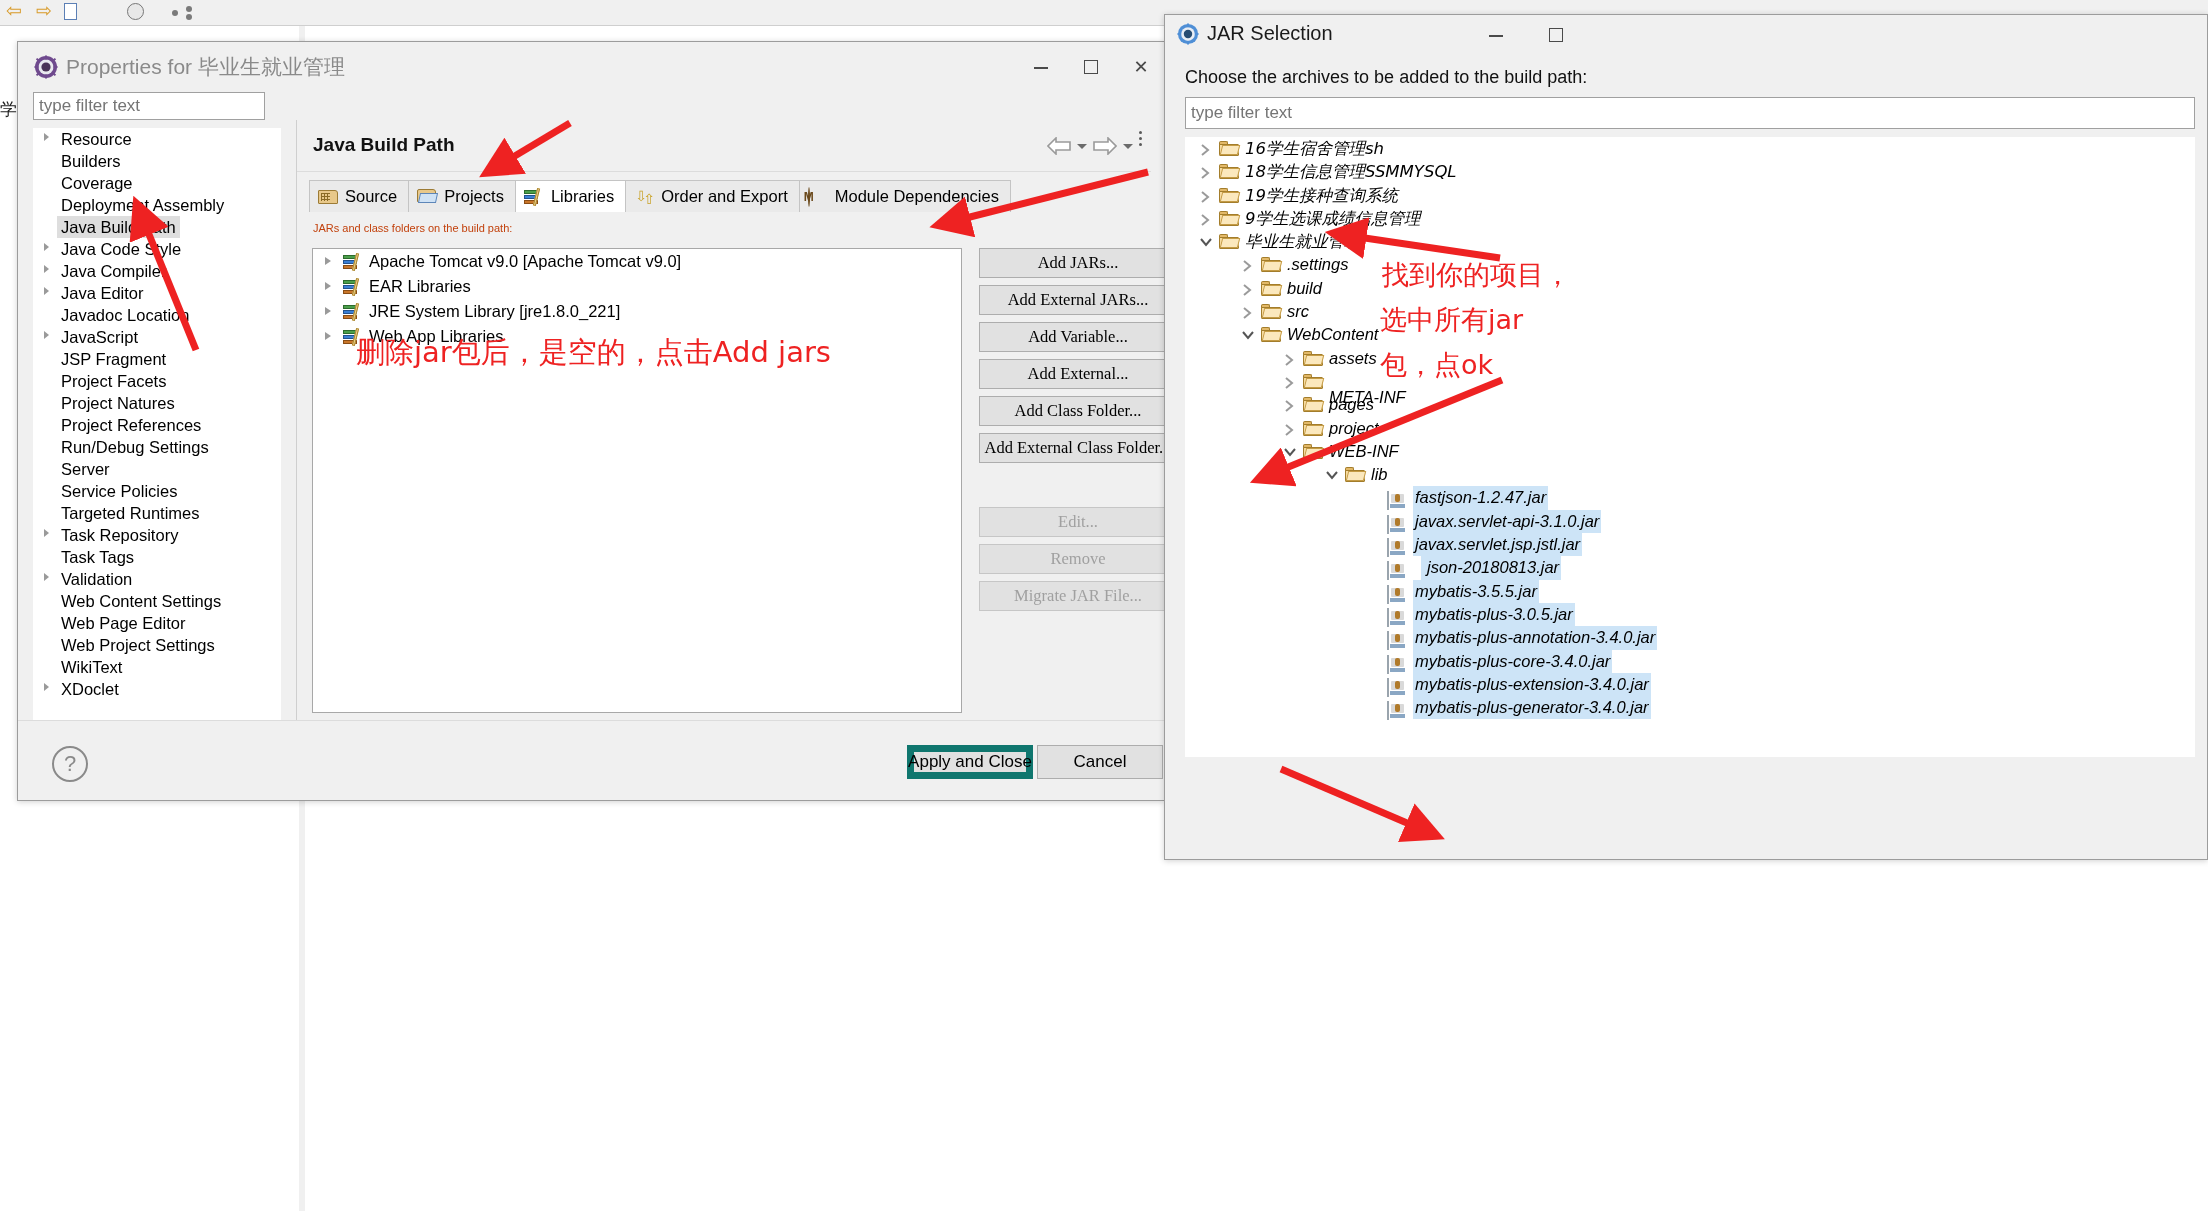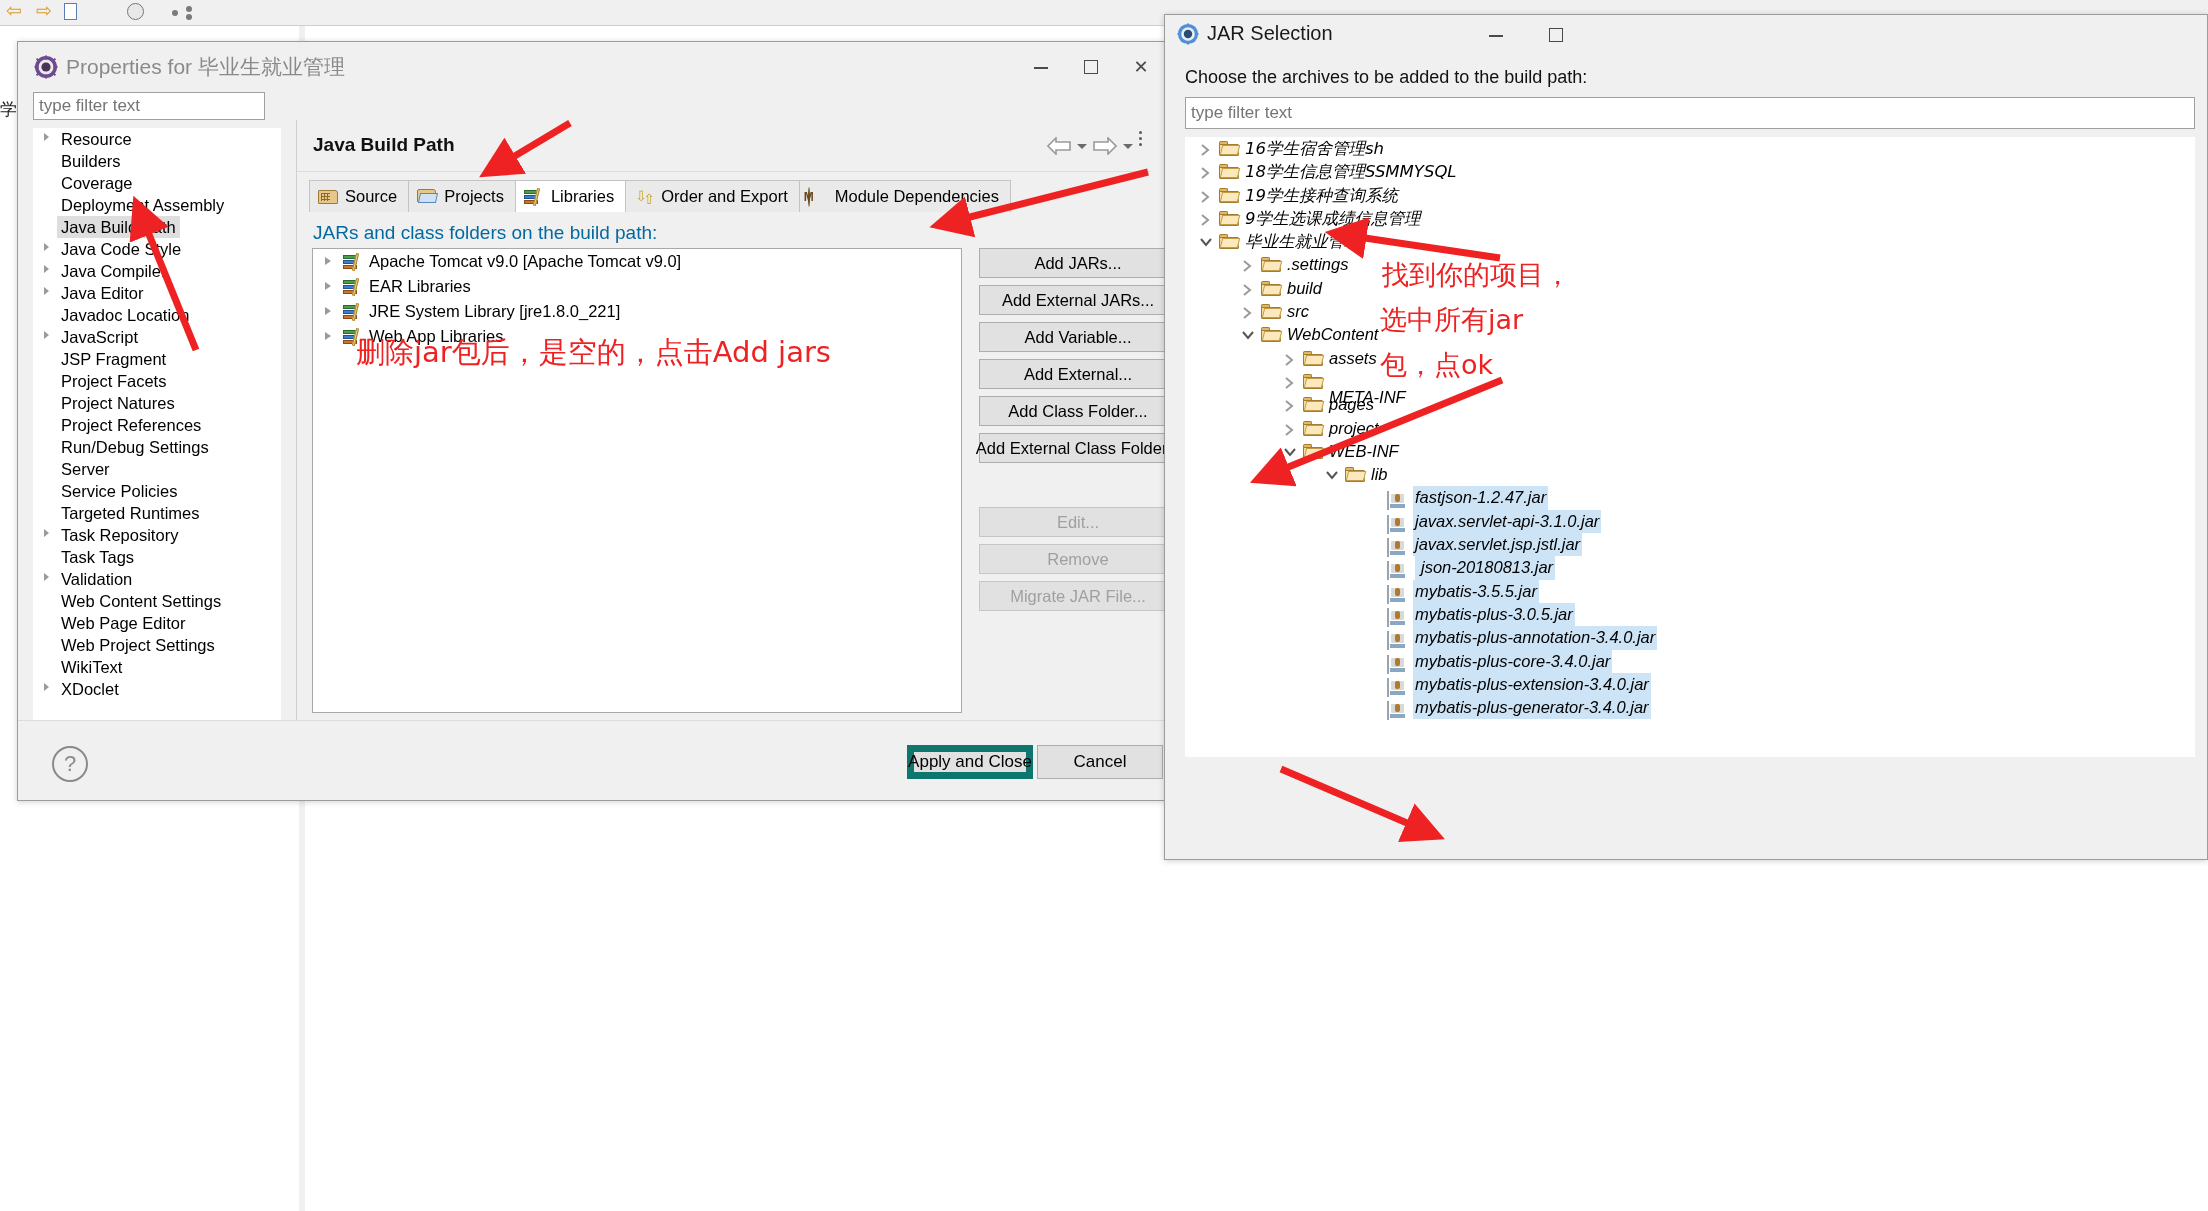--- a/index.html
+++ b/index.html
@@ -126,40 +126,40 @@
   .ico-libs .b3 { position:absolute;left:0;top:12px;width:14px;height:4px;background:#c9762a;border:1px solid #8a4d14; }
   .ico-libs .pen { position:absolute;left:11px;top:0px;width:3px;height:18px;background:#f0d08a;border:1px solid #a8852f;transform:rotate(14deg); }
 
   .ico-order { width:21px;height:18px; position:relative; }
   .ico-order .d { position:absolute;left:1px;top:1px;color:#c9a227;font-size:14px;line-height:14px; }
   .ico-order .u { position:absolute;left:9px;top:4px;color:#c9a227;font-size:14px;line-height:14px; }
 
   .ico-module { width:19px;height:19px;border-radius:50%;background:#f2f2f2;border:1.6px solid #6b4a1d; position:relative; }
   .ico-module::after { content:"M"; position:absolute;left:50%;top:50%;transform:translate(-50%,-50%); font-size:12px;font-weight:bold;color:#6b4a1d; }
 
-  .pc-subtitle { position:absolute; left:16px; top:102px; font-size:19px; color:#0369a1; }
+  .pc-subtitle { position:absolute; left:16px; top:102px; font-size:11px; color:#c2410c; }
 
   .jar-list {
     position:absolute; left:15px; top:128px; width:650px; height:465px;
     background:#ffffff; border:1px solid #a8a8a8; overflow:hidden;
   }
   .jar-row { position:relative; height:25px; line-height:25px; white-space:nowrap; }
   .jar-row .twisty {
     position:absolute; left:12px; top:8px; width:0;height:0;
     border-left:6px solid #9a9a9a; border-top:4.5px solid transparent; border-bottom:4.5px solid transparent;
   }
   .jar-row .lico { position:absolute; left:30px; top:4px; width:20px; height:17px; }
   .jar-row .ltxt { position:absolute; left:56px; top:0; font-size:16.5px; color:#000; }
 
   
   .btn-col { position:absolute; left:682px; top:128px; width:200px; }
   .pbtn {
     width:198px; height:30px; margin-bottom:7px;
     background:#e1e1e1; border:1px solid #adadad;
-    font-family:Liberation Sans, sans-serif; font-size:16.5px; color:#000;
+    font-family:Liberation Serif, serif; font-size:16.5px; color:#000;
     cursor:pointer; display:flex; align-items:center; justify-content:center;
     white-space:nowrap;
     text-align:center;
   }
   .pbtn.disabled { color:#a0a0a0; background:#e1e1e1; border-color:#c6c6c6; cursor:default; }
   .pbtn.gap-top { margin-top:44px; }
 
   .apply-btn {
     position:absolute; left:1060px; top:698px; width:105px; height:34px;
     background:#e1e1e1; border:1px solid #adadad; font-size:17px;
@@ -651,21 +651,21 @@
         <div class="jt-row">
           <span class="jt-ico" style="left: 202px;"><span class="jaricon"><span class="fig"></span></span></span>
           <span class="jt-txt sel" style="left: 228px;">javax.servlet-api-3.1.0.jar</span>
         </div>
         <div class="jt-row">
           <span class="jt-ico" style="left: 202px;"><span class="jaricon"><span class="fig"></span></span></span>
           <span class="jt-txt sel" style="left: 228px;">javax.servlet.jsp.jstl.jar</span>
         </div>
         <div class="jt-row">
           <span class="jt-ico" style="left: 202px;"><span class="jaricon"><span class="fig"></span></span></span>
-          <span class="jt-txt sel" style="left: 230px; padding-left: 6px;">json-20180813.jar</span>
+          <span class="jt-txt sel" style="left: 236px; padding-left: 6px;">json-20180813.jar</span>
         </div>
         <div class="jt-row">
           <span class="jt-ico" style="left: 202px;"><span class="jaricon"><span class="fig"></span></span></span>
           <span class="jt-txt sel" style="left: 228px;">mybatis-3.5.5.jar</span>
         </div>
         <div class="jt-row">
           <span class="jt-ico" style="left: 202px;"><span class="jaricon"><span class="fig"></span></span></span>
           <span class="jt-txt sel" style="left: 228px;">mybatis-plus-3.0.5.jar</span>
         </div>
         <div class="jt-row">

